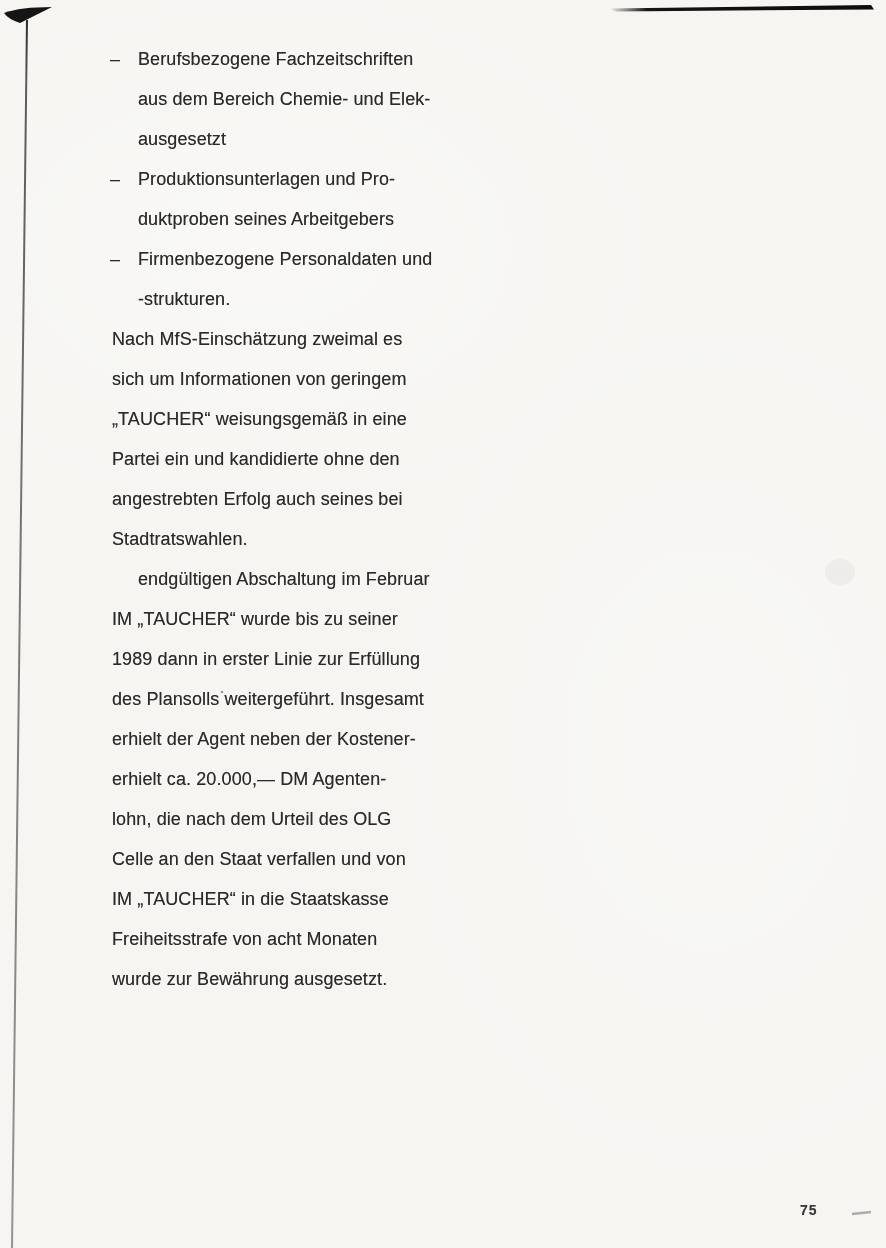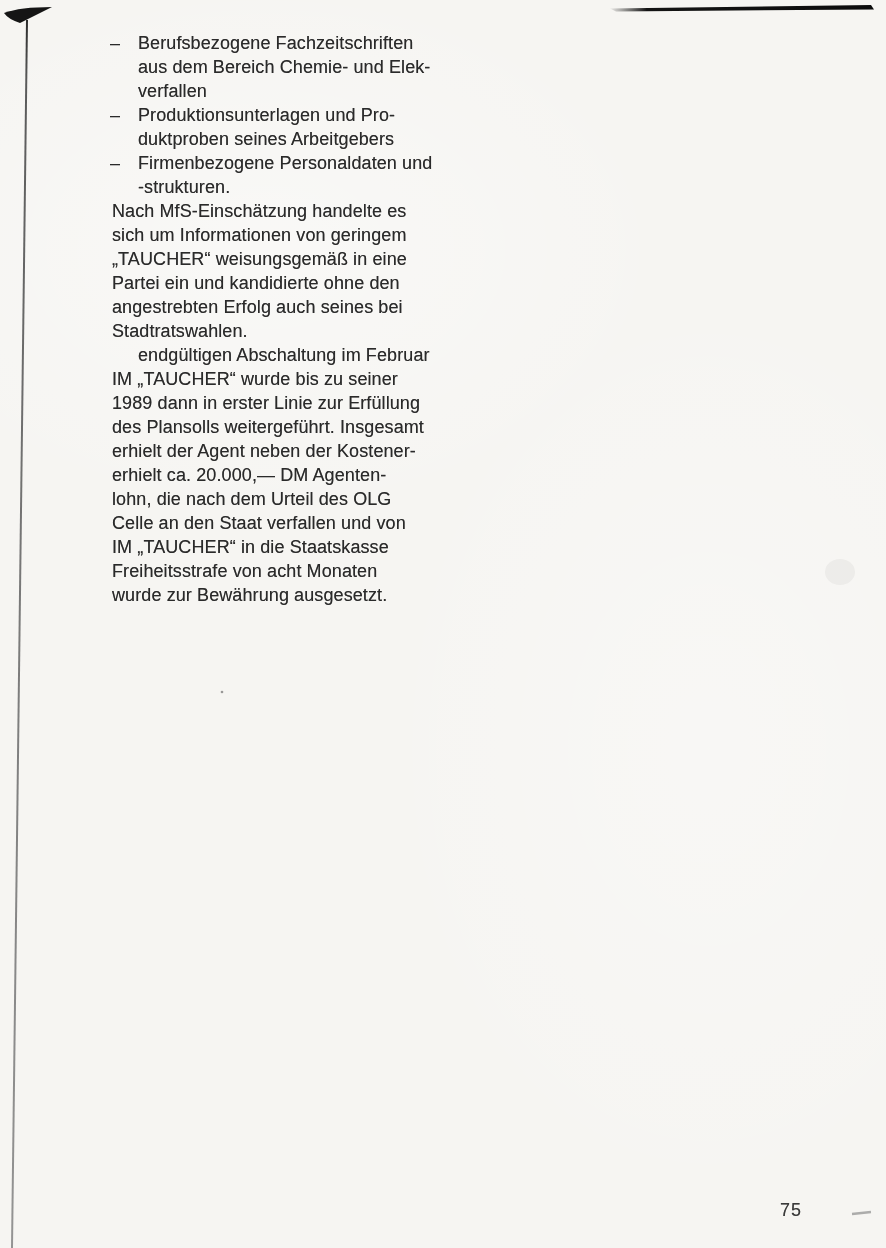--- a/index.html
+++ b/index.html
@@ -42,30 +42,32 @@
   .list-marker {
     position: absolute;
     left: -2px;
     top: 0;
   }
   .paragraph.indented .text-line:first-child {
     text-indent: 26px;
   }
   .text-line {
     white-space: nowrap;
+    margin-top: 16px;
   }
   .page-number {
     position: absolute;
-    left: 780px;
+    left: 800px;
     top: 1201px;
-    font-size: 18px;
+    font-size: 14px;
     line-height: 19px;
     color: #3a3a3a;
     letter-spacing: 1px;
     text-shadow: 0 0 0.5px rgba(58,58,58,0.5);
+    font-weight: bold;
   }
 </style>
 </head>
 <body>
 
 <div class="page" style="--ink: #2a2a2a;">
 
   <svg class="artifacts" viewBox="0 0 886 1248" xmlns="http://www.w3.org/2000/svg">
     <defs>
       <linearGradient id="gLeft" x1="0" y1="0" x2="0" y2="1">
@@ -99,34 +101,34 @@
     <ellipse cx="840" cy="572" rx="15" ry="13" fill="rgba(60,60,60,0.05)"></ellipse>
 
     <circle cx="222" cy="692" r="1.3" fill="rgba(40,40,40,0.45)"></circle>
   </svg>
 
   <div class="text-column">
       <div class="list-item">
         <span class="list-marker">–</span>
         <div class="text-line">Berufsbezogene Fachzeitschriften</div>
         <div class="text-line">aus dem Bereich Chemie- und Elek-</div>
-        <div class="text-line">verfallen</div>
+        <div class="text-line">ausgesetzt</div>
       </div>
       <div class="list-item">
         <span class="list-marker">–</span>
         <div class="text-line">Produktionsunterlagen und Pro-</div>
         <div class="text-line">duktproben seines Arbeitgebers</div>
       </div>
       <div class="list-item">
         <span class="list-marker">–</span>
         <div class="text-line">Firmenbezogene Personaldaten und</div>
         <div class="text-line">-strukturen.</div>
       </div>
       <div class="paragraph">
-        <div class="text-line">Nach MfS-Einschätzung handelte es</div>
+        <div class="text-line">Nach MfS-Einschätzung zweimal es</div>
         <div class="text-line">sich um Informationen von geringem</div>
         <div class="text-line">„TAUCHER“ weisungsgemäß in eine</div>
         <div class="text-line">Partei ein und kandidierte ohne den</div>
         <div class="text-line">angestrebten Erfolg auch seines bei</div>
         <div class="text-line">Stadtratswahlen.</div>
       </div>
       <div class="paragraph indented">
         <div class="text-line">endgültigen Abschaltung im Februar</div>
         <div class="text-line">IM „TAUCHER“ wurde bis zu seiner</div>
         <div class="text-line">1989 dann in erster Linie zur Erfüllung</div>

